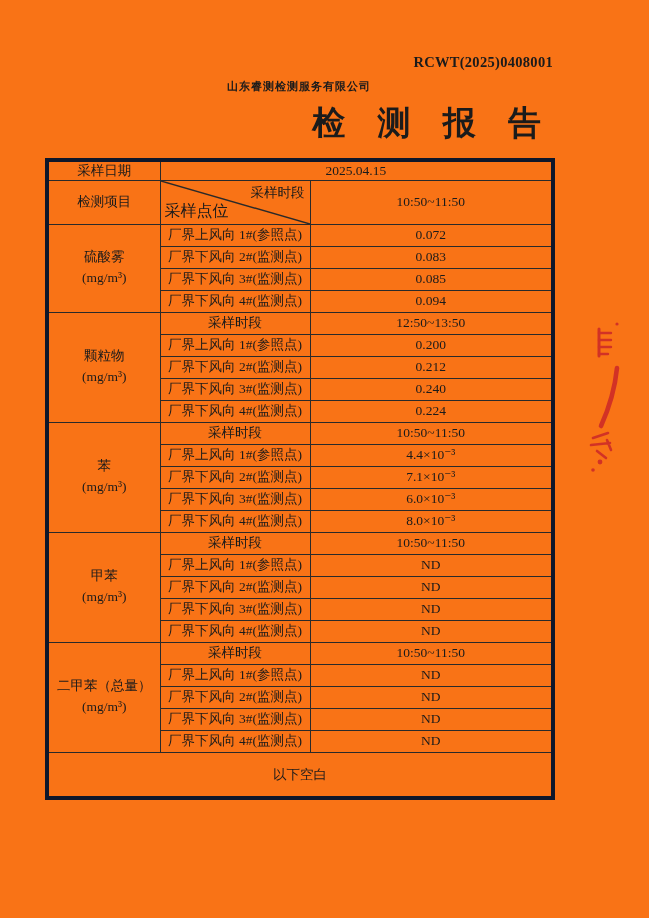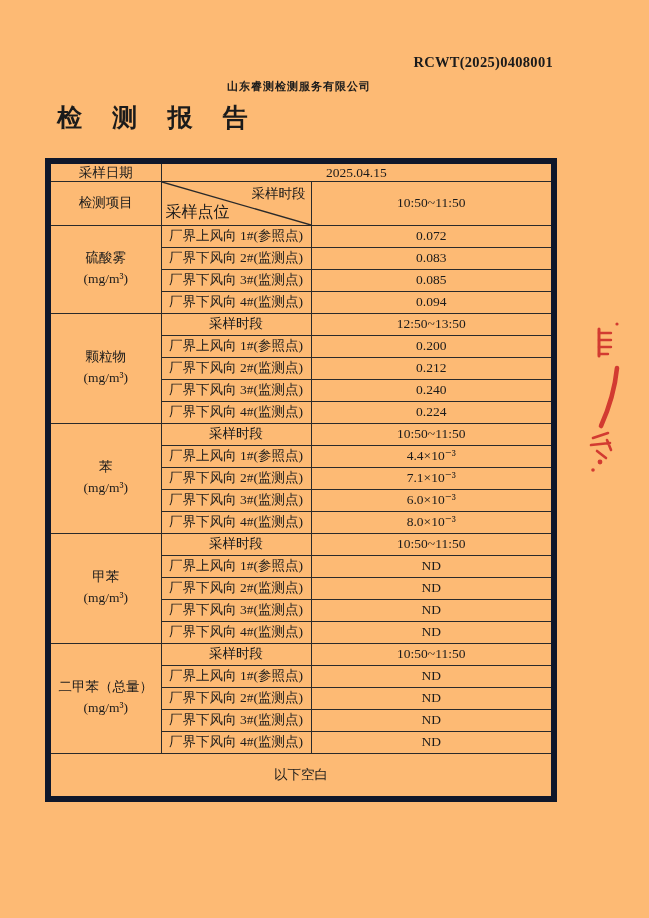--- a/index.html
+++ b/index.html
@@ -1,49 +1,49 @@
 <!DOCTYPE html>
 <html><head>
 <meta charset="utf-8">
 <style>
   html,body{margin:0;padding:0;}
   body{
     width:649px;height:918px;background:#ffffff;
     font-family:"Liberation Serif","DejaVu Serif",serif;
     color:#1b1b1b;
   }
-  .page{position:relative;width:649px;height:918px;background:#fdba74;overflow:hidden;}
+  .page{position:relative;width:649px;height:918px;background:#f97316;overflow:hidden;}
 
   
   .report-no{
     position:absolute;top:54px;left:45px;width:508px;
     text-align:right;font-size:14.5px;letter-spacing:.3px;font-weight:600;
   }
   .company{
     position:absolute;top:79px;left:45px;width:508px;
     text-align:center;font-size:11px;font-weight:bold;letter-spacing:1px;
   }
   .title{
     position:absolute;top:101px;left:45px;width:508px;
-    text-align:left;font-size:25px;font-weight:bold;
+    text-align:right;font-size:33px;font-weight:bold;
     letter-spacing:12px;text-indent:12px;font-family:Liberation Serif, serif;
   }
   .caption-row{
     position:absolute;top:138px;left:45px;width:508px;height:20px;
     font-size:14px;font-weight:bold;
   }
   .caption{display:block;text-align:center;letter-spacing:.5px;}
   .pageinfo{position:absolute;right:4px;top:0;letter-spacing:.5px;}
   .pageinfo span{margin-left:10px;}
 
   
   table.report{
     position:absolute;left:45px;top:158px;width:508px;
     border-collapse:collapse;table-layout:fixed;
-    border:6px solid #0f172a;
+    border:4px solid #0f172a;
   }
   table.report td{
     border:1.4px solid #2a2a2a;
     font-size:13.5px;text-align:center;vertical-align:middle;
     padding:0;line-height:1.12;overflow:hidden;
   }
   .c1{width:113px;} .c2{width:150px;} .c3{width:243px;}
   tr.hdate{height:20px;}
   tr.hdiag{height:44px;margin-left:32px;}
   tr.hrow{height:22px;}

